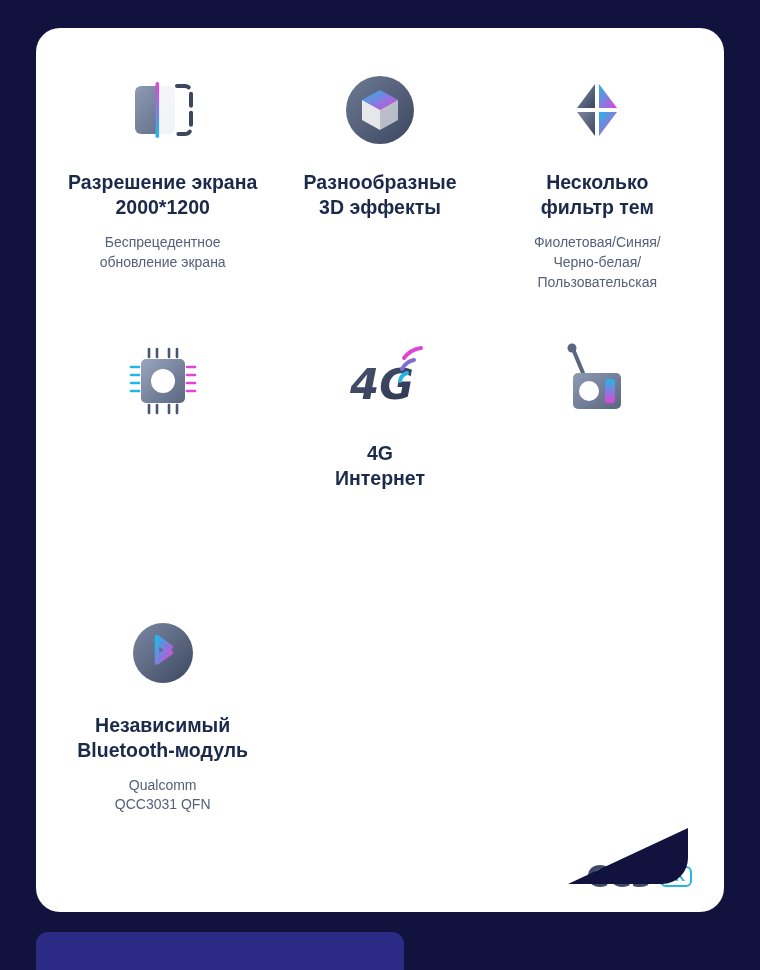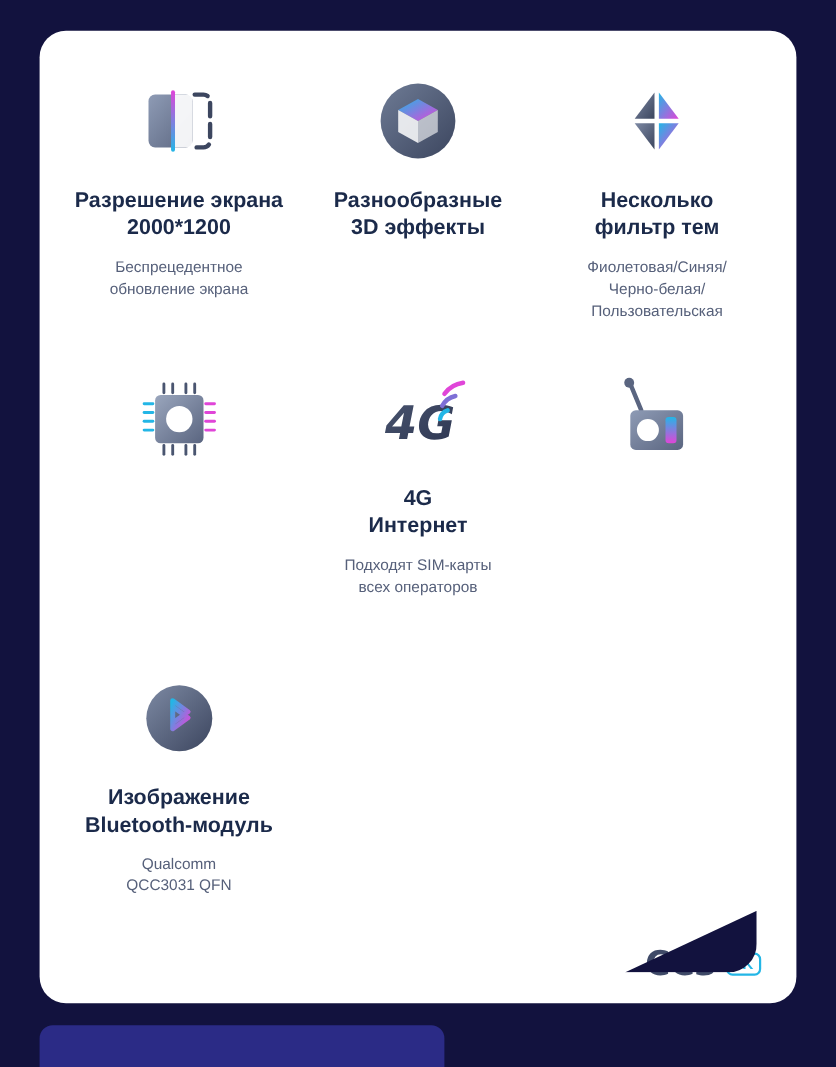--- a/index.html
+++ b/index.html
@@ -249,22 +249,20 @@
             <text x="24" y="64" font-family="DejaVu Sans, sans-serif" font-size="42" font-weight="bold" font-style="italic" fill="url(#g6)">4G</text>
             <g fill="none" stroke-linecap="round">
               <path d="M74 46 a10 10 0 0 1 7 -8" stroke="#23b6e6" stroke-width="4"></path>
               <path d="M76 34 a18 18 0 0 1 12 -9" stroke="#7e6fd6" stroke-width="4"></path>
               <path d="M78 23 a26 26 0 0 1 17 -10" stroke="#e045d8" stroke-width="4"></path>
             </g>
           </svg>
         </div>
         <div class="title">4G
 Интернет</div>
-        <div class="subtitle">Подходят SIM-карты
-всех операторов</div>
       </div>
 
 
       <div class="cell">
         <div class="icon-wrap">
           <svg width="108" height="92" viewBox="0 0 108 92">
             <defs>
               <linearGradient id="g8" x1="0" y1="0" x2="1" y2="1">
                 <stop offset="0" stop-color="#8e9bb5"></stop>
                   <stop offset="1" stop-color="#5a6580"></stop>
@@ -293,21 +291,21 @@
               </linearGradient>
               <linearGradient id="g9b" x1="0" y1="0" x2="1" y2="1">
                 <stop offset="0" stop-color="#23b6e6"></stop>
                   <stop offset="1" stop-color="#e045d8"></stop>
               </linearGradient>
             </defs>
             <circle cx="46" cy="46" r="30" fill="url(#g9)"></circle>
             <path d="M40 32 L54 43 L40 54 L40 26 L54 37 L40 48" fill="none" stroke="url(#g9b)" stroke-width="4.5" stroke-linecap="round" stroke-linejoin="round" transform="translate(0,6) scale(1,0.92)"></path>
           </svg>
         </div>
-        <div class="title">Изображение
+        <div class="title">Независимый
 Bluetooth-модуль</div>
         <div class="subtitle">Qualcomm
 QCC3031 QFN</div>
       </div>
 
     </div>
 
     <div class="brand">
       <span class="brand-text">CC3</span>
       <span class="brand-badge">2K</span>

